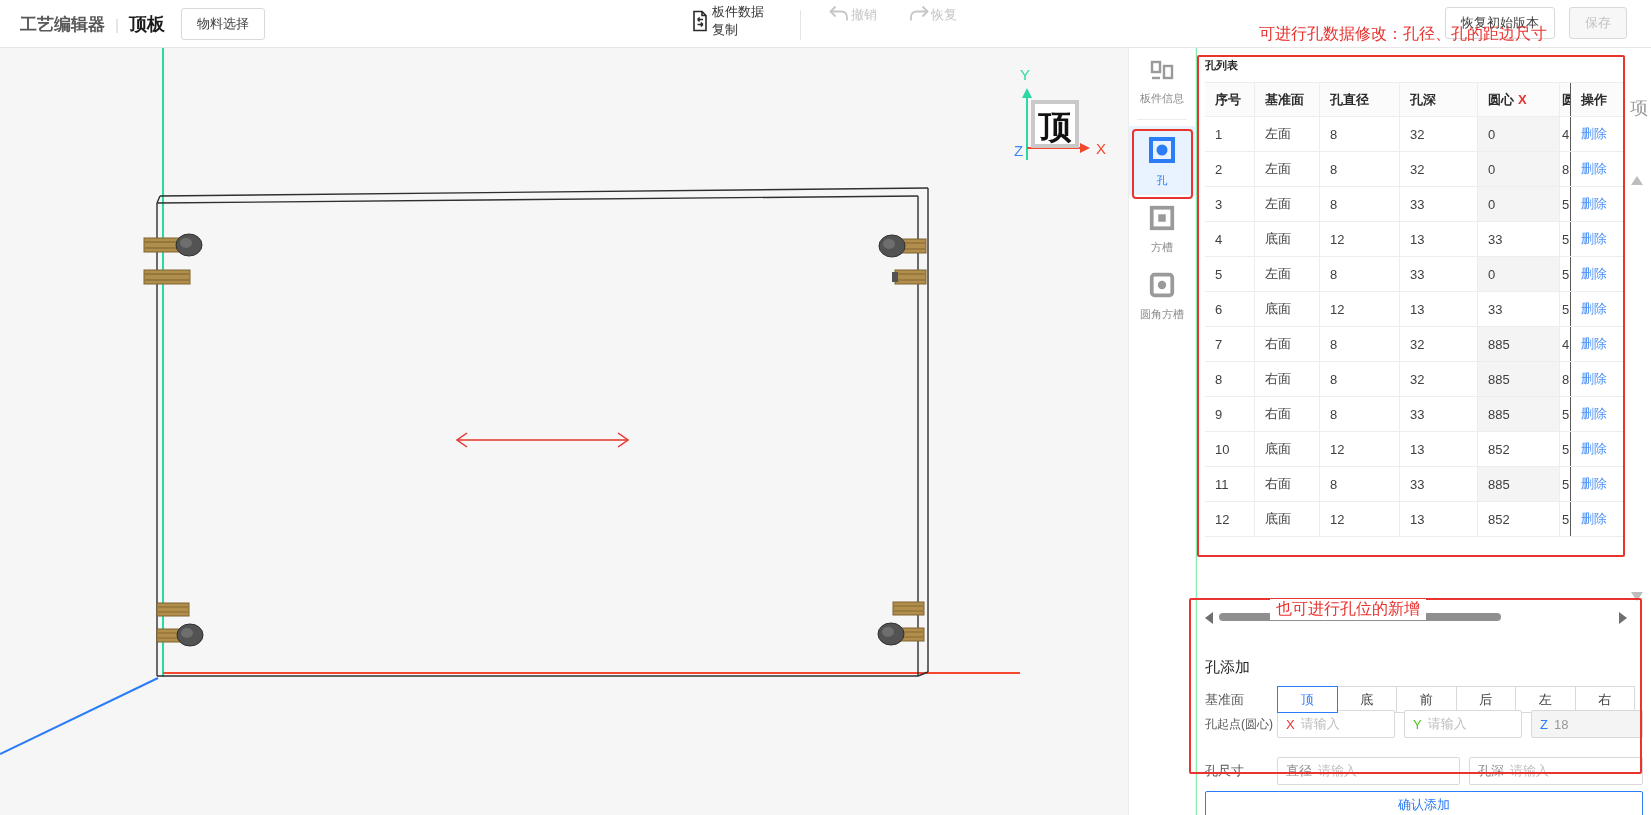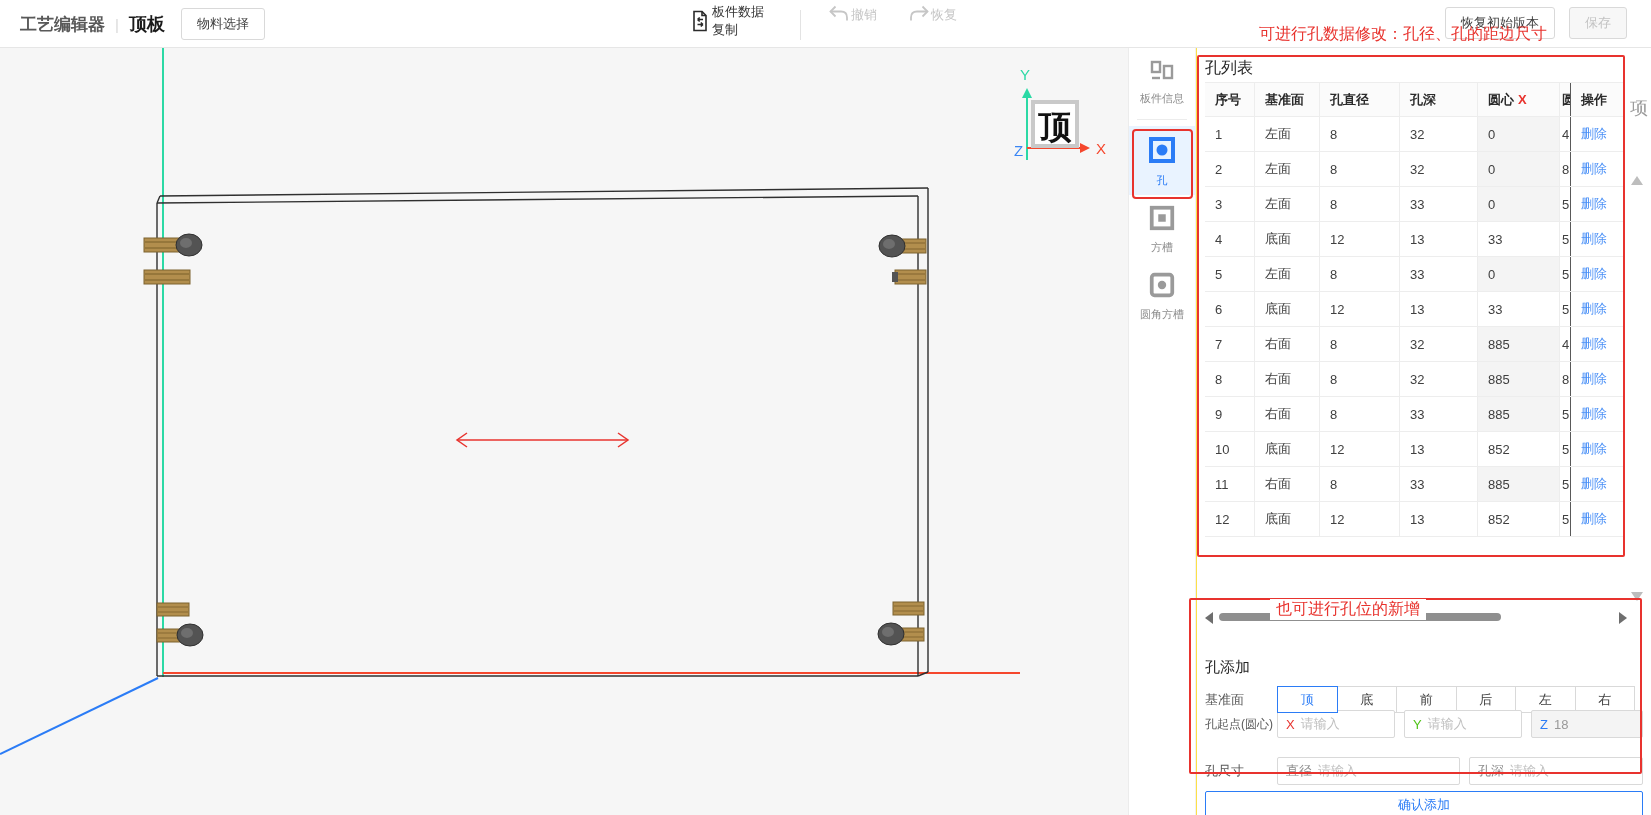--- a/index.html
+++ b/index.html
@@ -1,18 +1,18 @@
 <!DOCTYPE html>
 <html><head>
 <meta charset="utf-8">
 <style>
   * { margin:0; padding:0; box-sizing:border-box; }
   html,body { width:1651px; height:815px; }
   body { font-family:"Liberation Sans","DejaVu Sans",sans-serif; background:#fff; overflow:hidden; }
-  .app { position:relative; width:1651px; height:815px; background:#fde047; }
+  .app { position:relative; width:1651px; height:815px; background:#86efac; }
 
   
   .hdr { position:absolute; top:0; left:0; width:1651px; height:48px; background:#fff; border-bottom:1px solid #e6e6e6; }
   .hdr-left { position:absolute; left:20px; top:0; height:48px; display:flex; align-items:center; gap:10px; }
   .app-title { font-size:17px; font-weight:bold; color:#595959; }
   .hdr-sep { color:#d9d9d9; font-size:15px; }
   .board-name { font-size:18px; font-weight:bold; color:#1a1a1a; }
   .btn { background:#fff; border:1px solid #d9d9d9; border-radius:3px; font-size:13px; color:#404040; padding:6px 15px; cursor:pointer; }
   .btn.disabled { color:#c3c3c3; background:#f7f7f7; }
   .toolbar { position:absolute; left:688px; top:2px; display:flex; align-items:flex-start; gap:26px; }
@@ -36,21 +36,21 @@
   .side-item.active { background:#e9f3ff; }
   .side-item.active .s-label { color:#2b7cf6; }
   .side-div { height:1px; background:#ececec; margin:6px 8px; }
   .ann-box { position:absolute; border:2px solid #e8332e; border-radius:4px; pointer-events:none; z-index:25; }
   .box-hole-item { left:1132px; top:129px; width:61px; height:70px; }
   .box-table { left:1197px; top:55px; width:428px; height:502px; border-radius:2px; }
   .box-add { left:1189px; top:598px; width:453px; height:176px; border-radius:2px; }
 
   
   .rpanel { position:absolute; left:1197px; top:48px; width:454px; height:767px; background:#fff; }
-  .tbl-title { position:absolute; left:8px; top:10px; font-size:16px; font-weight:normal; color:#262626; }
+  .tbl-title { position:absolute; left:8px; top:10px; font-size:11px; font-weight:bold; color:#262626; }
   .tbl-count { position:absolute; right:3px; top:12px; font-size:18px; color:#9b9b9b;margin-top:36px; }
   .tbl-count b { color:#2b7cf6; font-weight:normal; }
   .table { position:absolute; left:8px; top:34px; width:420px; }
   .trow { display:flex; height:35px; border-bottom:1px solid #ededed; background:#fff; }
   .trow.thead { background:#fbfbfb; border-top:1px solid #ededed; font-weight:bold; }
   .tcell { font-size:13px; color:#404040; display:flex; align-items:center; padding-left:10px; border-right:1px solid #ededed; overflow:hidden; white-space:nowrap; }
   .c-no{width:50px;} .c-face{width:65px;} .c-dia{width:80px;} .c-depth{width:78px;} .c-cx{width:82px;} 
   .c-clip{width:10px; padding-left:2px; border-right:none;}
   .c-op{width:46px; border-left:1px solid #595959; border-right:none;}
   .tcell.gray { background:#f4f4f4; }

